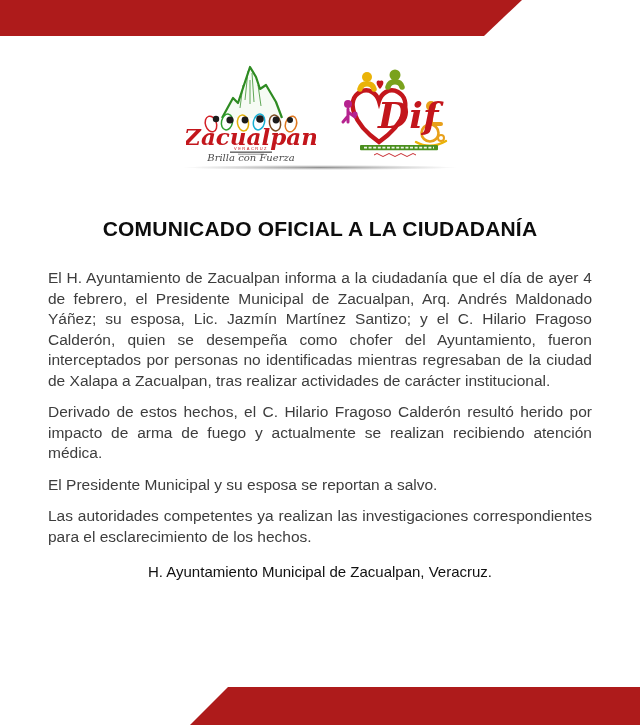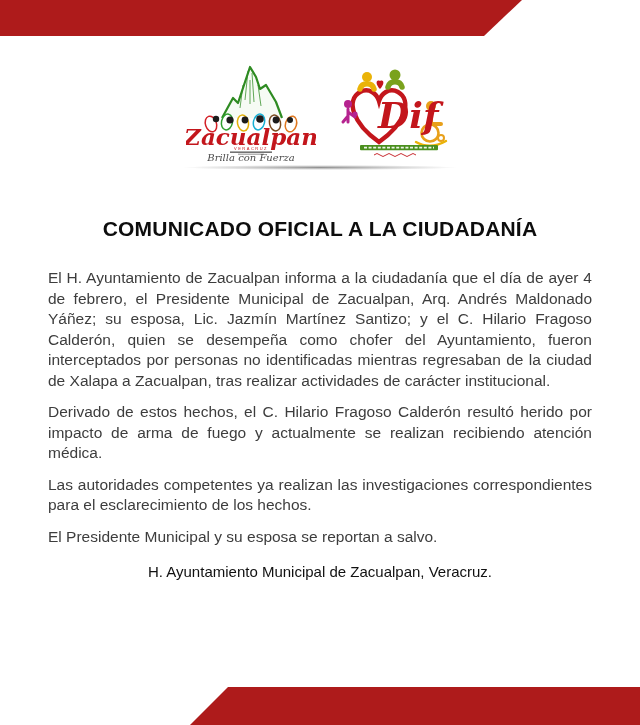--- a/index.html
+++ b/index.html
@@ -145,21 +145,21 @@
 
   </div>
 
   <div class="header-shadow"></div>
 
   <h1 class="page-title">COMUNICADO OFICIAL A LA CIUDADANÍA</h1>
 
   <div class="body-text">
     <p>El H. Ayuntamiento de Zacualpan informa a la ciudadanía que el día de ayer 4 de febrero, el Presidente Municipal de Zacualpan, Arq. Andrés Maldonado Yáñez; su esposa, Lic. Jazmín Martínez Santizo; y el C. Hilario Fragoso Calderón, quien se desempeña como chofer del Ayuntamiento, fueron interceptados por personas no identificadas mientras regresaban de la ciudad de Xalapa a Zacualpan, tras realizar actividades de carácter institucional.</p>
     <p>Derivado de estos hechos, el C. Hilario Fragoso Calderón resultó herido por impacto de arma de fuego y actualmente se realizan recibiendo atención médica.</p>
+    <p>El Presidente Municipal y su esposa se reportan a salvo.</p>
     <p>Las autoridades competentes ya realizan las investigaciones correspondientes para el esclarecimiento de los hechos.</p>
-    <p>El Presidente Municipal y su esposa se reportan a salvo.</p>
   </div>
 
   <div class="footer-line">H. Ayuntamiento Municipal de Zacualpan, Veracruz.</div>
 
   <div class="banner-bottom"></div>
 
 </div>
 
 </body></html>

